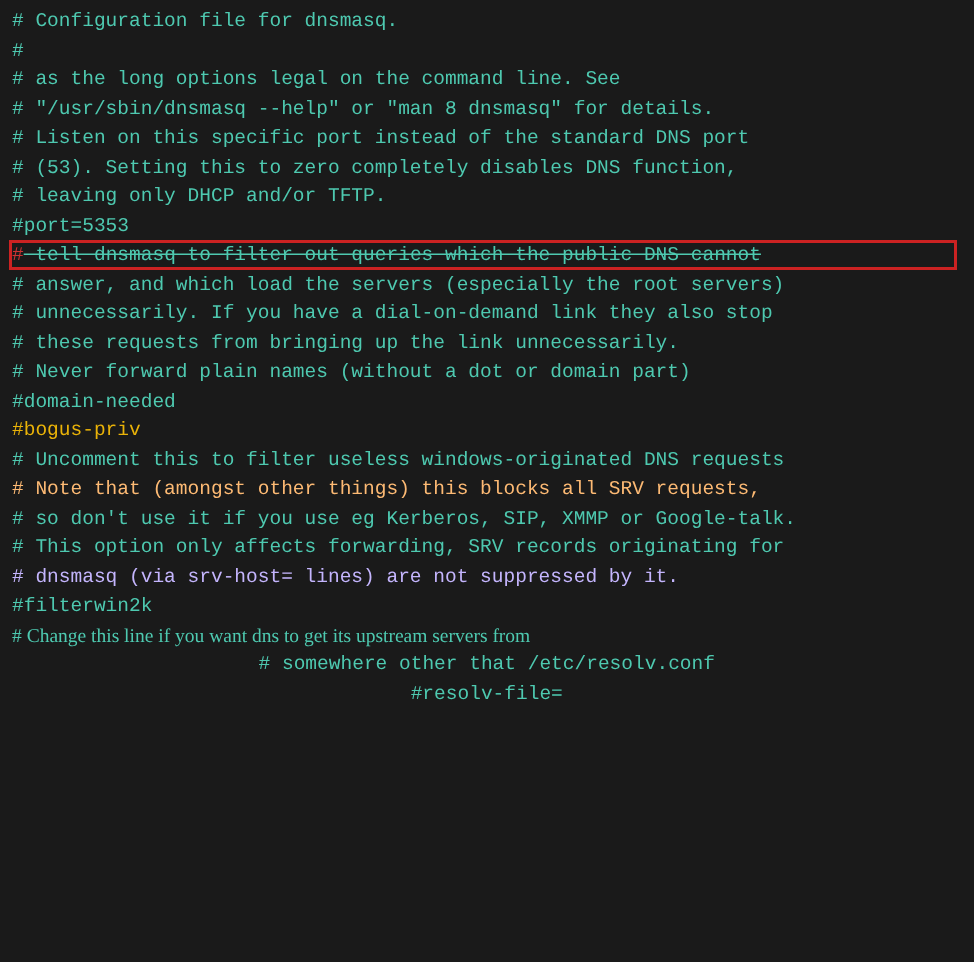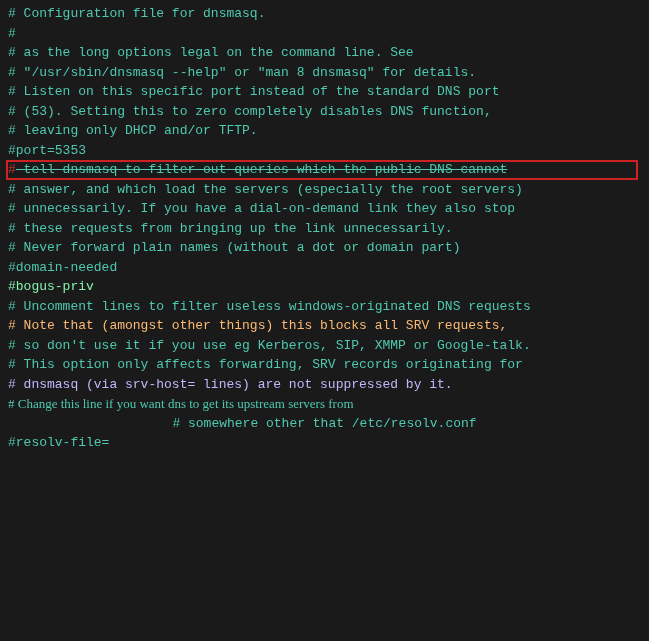--- a/index.html
+++ b/index.html
@@ -42,25 +42,26 @@
     <div style="white-space: pre; color: rgb(78, 201, 176); display: block;"># leaving only DHCP and/or TFTP.</div>
     <div style="white-space: pre; color: rgb(78, 201, 176); display: block;">#port=5353</div>
     <div style="white-space: pre; color: rgb(78, 201, 176); display: block;"></div>
     <div><div style="position: relative; display: inline-block; width: 630px;"><div style="position: absolute; inset: 0px 0px 0px -2px; border: 2px solid rgb(204, 34, 34); pointer-events: none; z-index: 10;"></div><span style="display: block; white-space: pre; color: rgb(78, 201, 176);"><span style="color: rgb(204, 51, 51);">#</span><span style="text-decoration: line-through; color: rgb(78, 201, 176);"> tell dnsmasq to filter out queries which the public DNS cannot</span></span></div></div>
     <div style="white-space: pre; color: rgb(78, 201, 176); display: block;"># answer, and which load the servers (especially the root servers)</div>
     <div style="white-space: pre; color: rgb(78, 201, 176); display: block;"># unnecessarily. If you have a dial-on-demand link they also stop</div>
     <div style="white-space: pre; color: rgb(78, 201, 176); display: block;"># these requests from bringing up the link unnecessarily.</div>
     <div style="white-space: pre; color: rgb(78, 201, 176); display: block;"></div>
     <div style="white-space: pre; color: rgb(78, 201, 176); display: block;"># Never forward plain names (without a dot or domain part)</div>
     <div style="white-space: pre; color: rgb(78, 201, 176); display: block;">#domain-needed</div>
-    <div style="white-space: pre; color: #86efac; display: block;">#bogus-priv</div>
+    <div style="white-space: pre; color: #eab308; display: block;">#bogus-priv</div>
     <div style="white-space: pre; color: rgb(78, 201, 176); display: block;"></div>
     <div style="white-space: pre; color: rgb(78, 201, 176); display: block;"></div>
-    <div style="white-space: pre; color: rgb(78, 201, 176); display: block;"># Uncomment lines to filter useless windows-originated DNS requests</div>
+    <div style="white-space: pre; color: rgb(78, 201, 176); display: block;"># Uncomment this to filter useless windows-originated DNS requests</div>
     <div style="white-space: pre; color: #fdba74; display: block;"># Note that (amongst other things) this blocks all SRV requests,</div>
     <div style="white-space: pre; color: rgb(78, 201, 176); display: block;"># so don't use it if you use eg Kerberos, SIP, XMMP or Google-talk.</div>
     <div style="white-space: pre; color: rgb(78, 201, 176); display: block;"># This option only affects forwarding, SRV records originating for</div>
     <div style="white-space: pre; color: #c4b5fd; display: block;"># dnsmasq (via srv-host= lines) are not suppressed by it.</div>
+    <div style="white-space: pre; color: rgb(78, 201, 176); display: block;">#filterwin2k</div>
     <div style="white-space: pre; color: rgb(78, 201, 176); display: block;"></div>
     <div style="white-space: pre; color: rgb(78, 201, 176); display: block; font-family: Liberation Serif, serif;"># Change this line if you want dns to get its upstream servers from</div>
     <div style="white-space: pre; color: rgb(78, 201, 176); display: block; text-align: center;"># somewhere other that /etc/resolv.conf</div>
-    <div style="white-space: pre; color: rgb(78, 201, 176); display: block;">#resolv-file=</div>
+    <div style="white-space: pre; color: rgb(78, 201, 176); display: block; text-align: center;">#resolv-file=</div>
   </div>
 
 </body></html>

